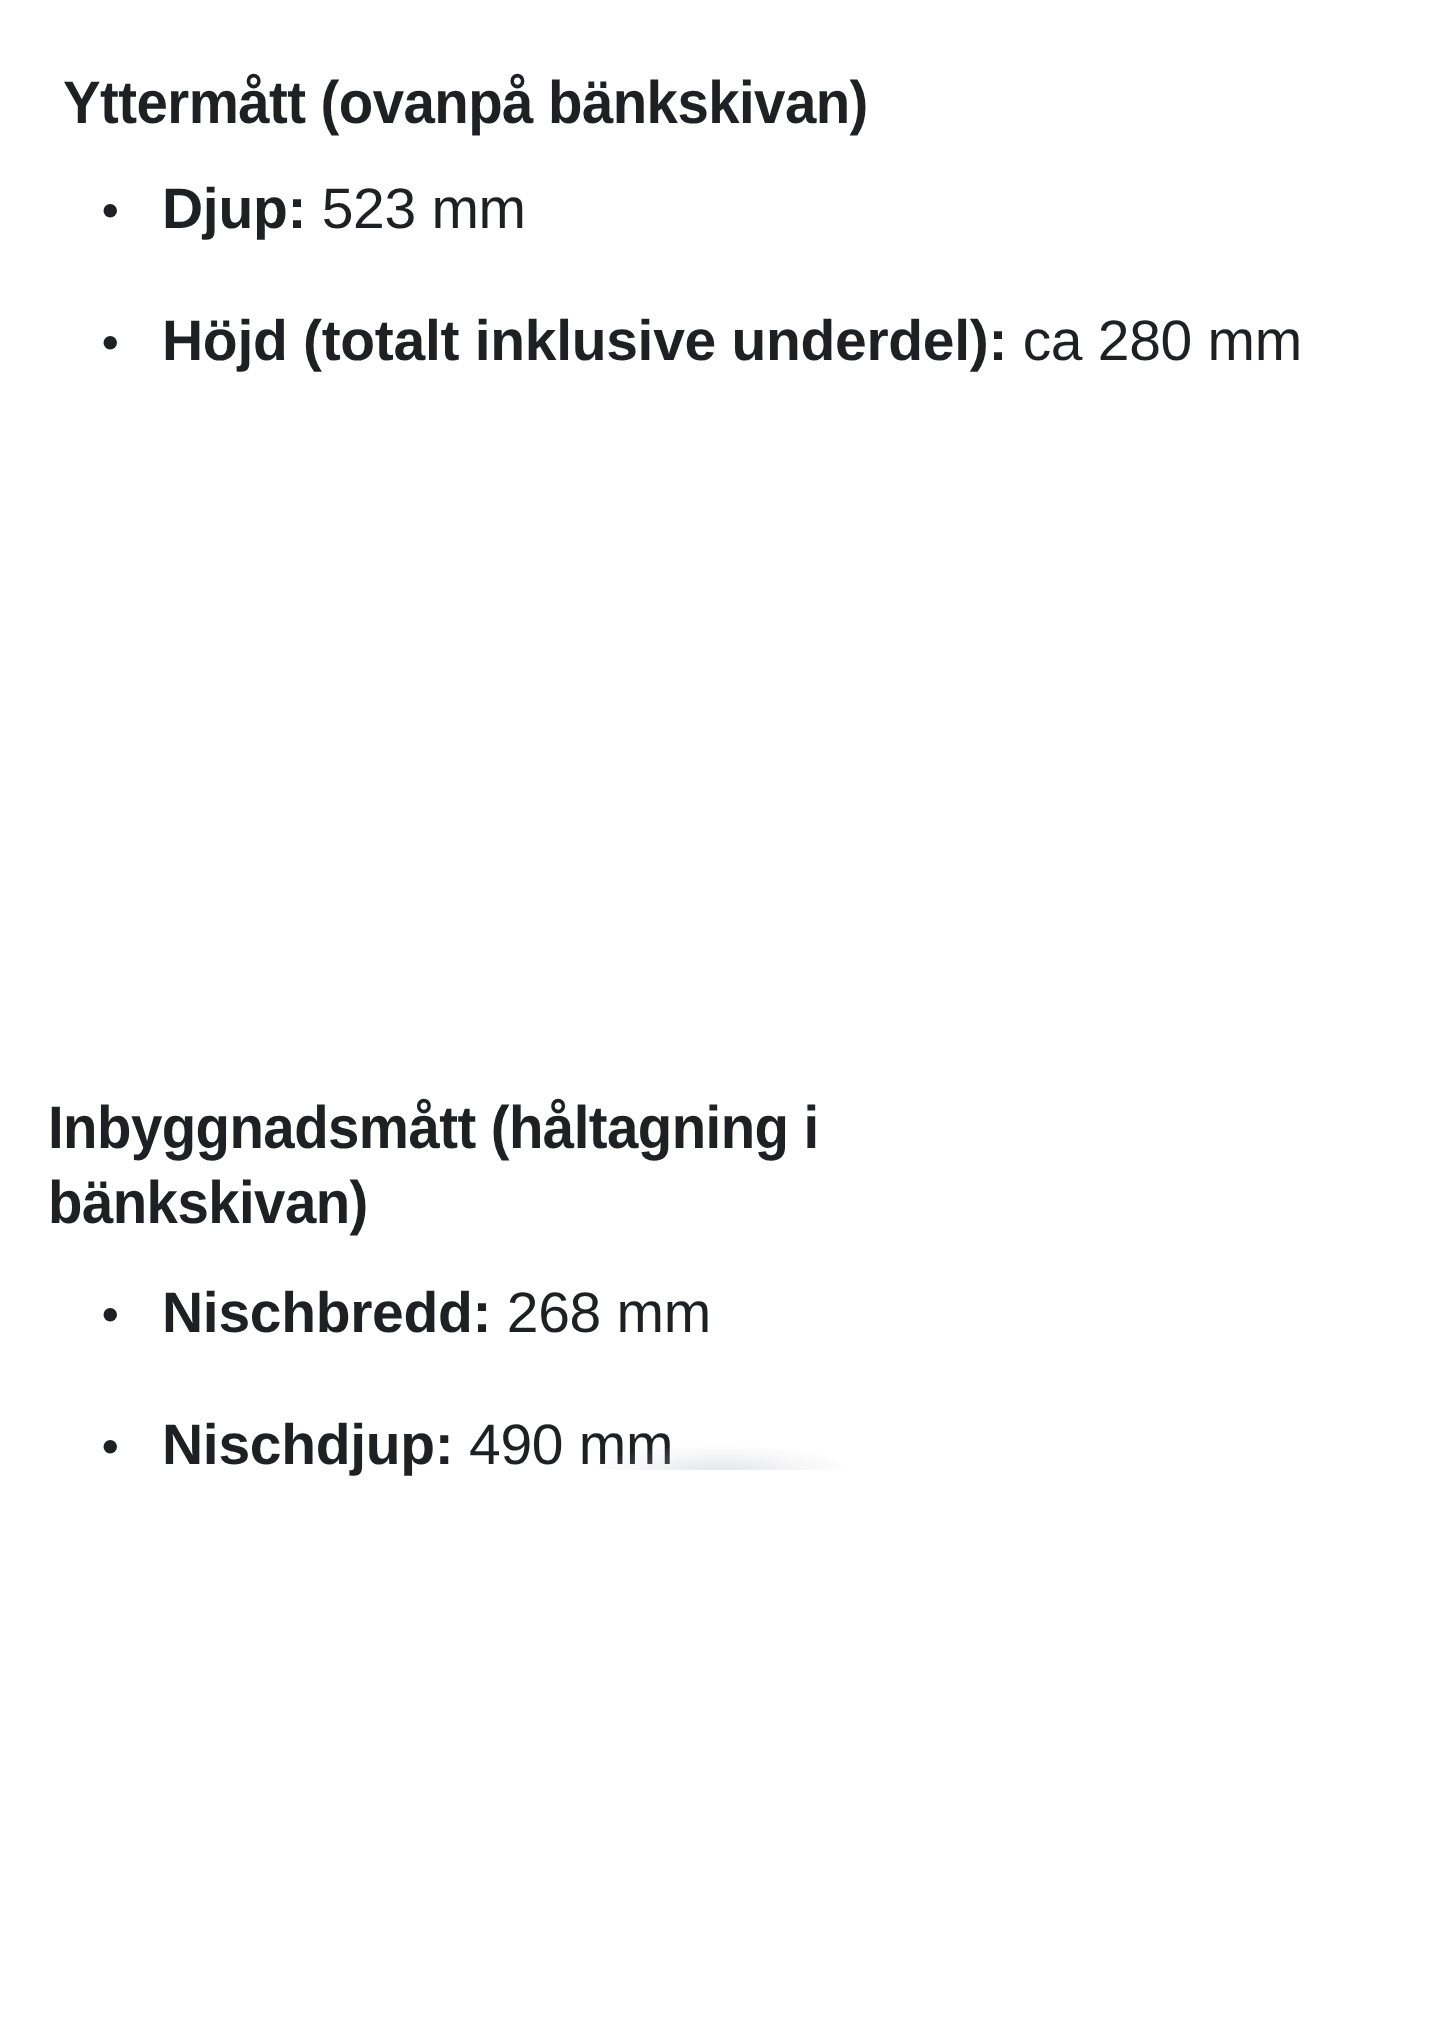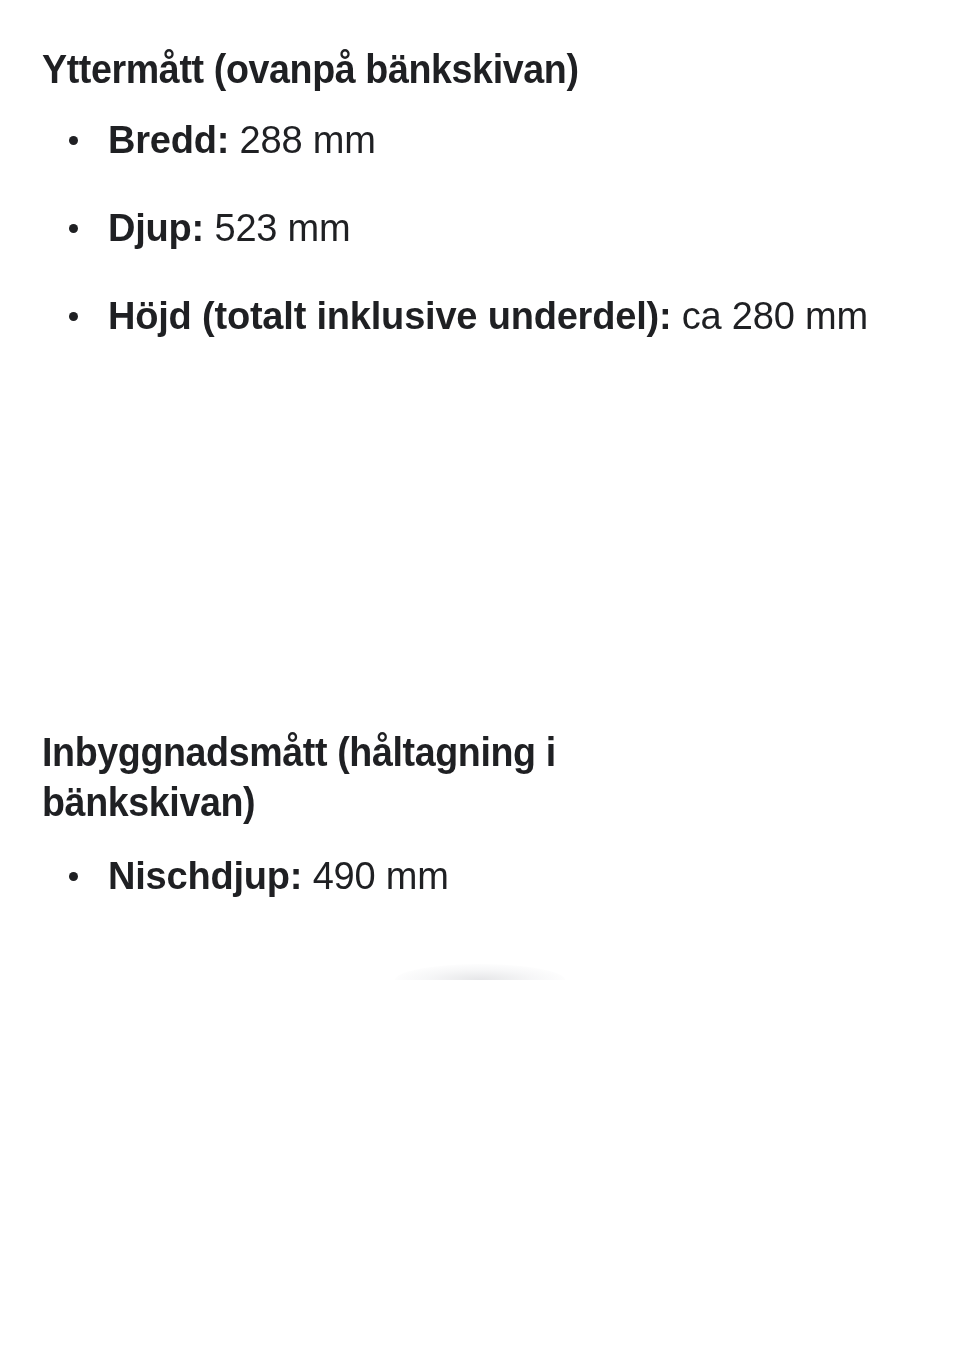--- a/index.html
+++ b/index.html
@@ -48,21 +48,21 @@
 
   .heading-one-wrap {
     position: absolute;
     left: 42px;
     top: 44px;
     width: 880px;
   }
 
   .heading-two-wrap {
     position: absolute;
-    left: 42px;
+    left: 32px;
     top: 727px;
     width: 700px;
   }
 
   
   .bullet-list {
     list-style: none;
     margin: 0;
     padding: 0;
   }
@@ -142,41 +142,41 @@
 <div class="page">
 
   <div class="content">
 
     <div class="heading-one-wrap">
       <h2 class="section-heading">Yttermått (ovanpå bänkskivan)</h2>
     </div>
 
     <ul class="bullet-list list-one-wrap">
 
-      <li class="bullet-item">
-        <span class="dot"></span><span class="b">Bredd:</span><span> 288 mm</span>
-      </li>
 
       <li class="bullet-item">
         <span class="dot"></span><span class="b">Djup:</span><span> 523 mm</span>
       </li>
 
       <li class="bullet-item">
         <span class="dot"></span><span class="b">Höjd (totalt inklusive underdel):</span><span> ca 280 mm</span>
       </li>
 
 
     </ul>
 
     <div class="heading-two-wrap">
       <h2 class="section-heading">Inbyggnadsmått (håltagning i bänkskivan)</h2>
     </div>
 
     <ul class="bullet-list list-two-wrap">
 
+      <li class="bullet-item">
+        <span class="dot"></span><span class="b">Nischbredd:</span><span> 268 mm</span>
+      </li>
 
       <li class="bullet-item">
         <span class="dot"></span><span class="b">Nischdjup:</span><span> 490 mm</span>
       </li>
 
 
     </ul>
 
   </div>
 

